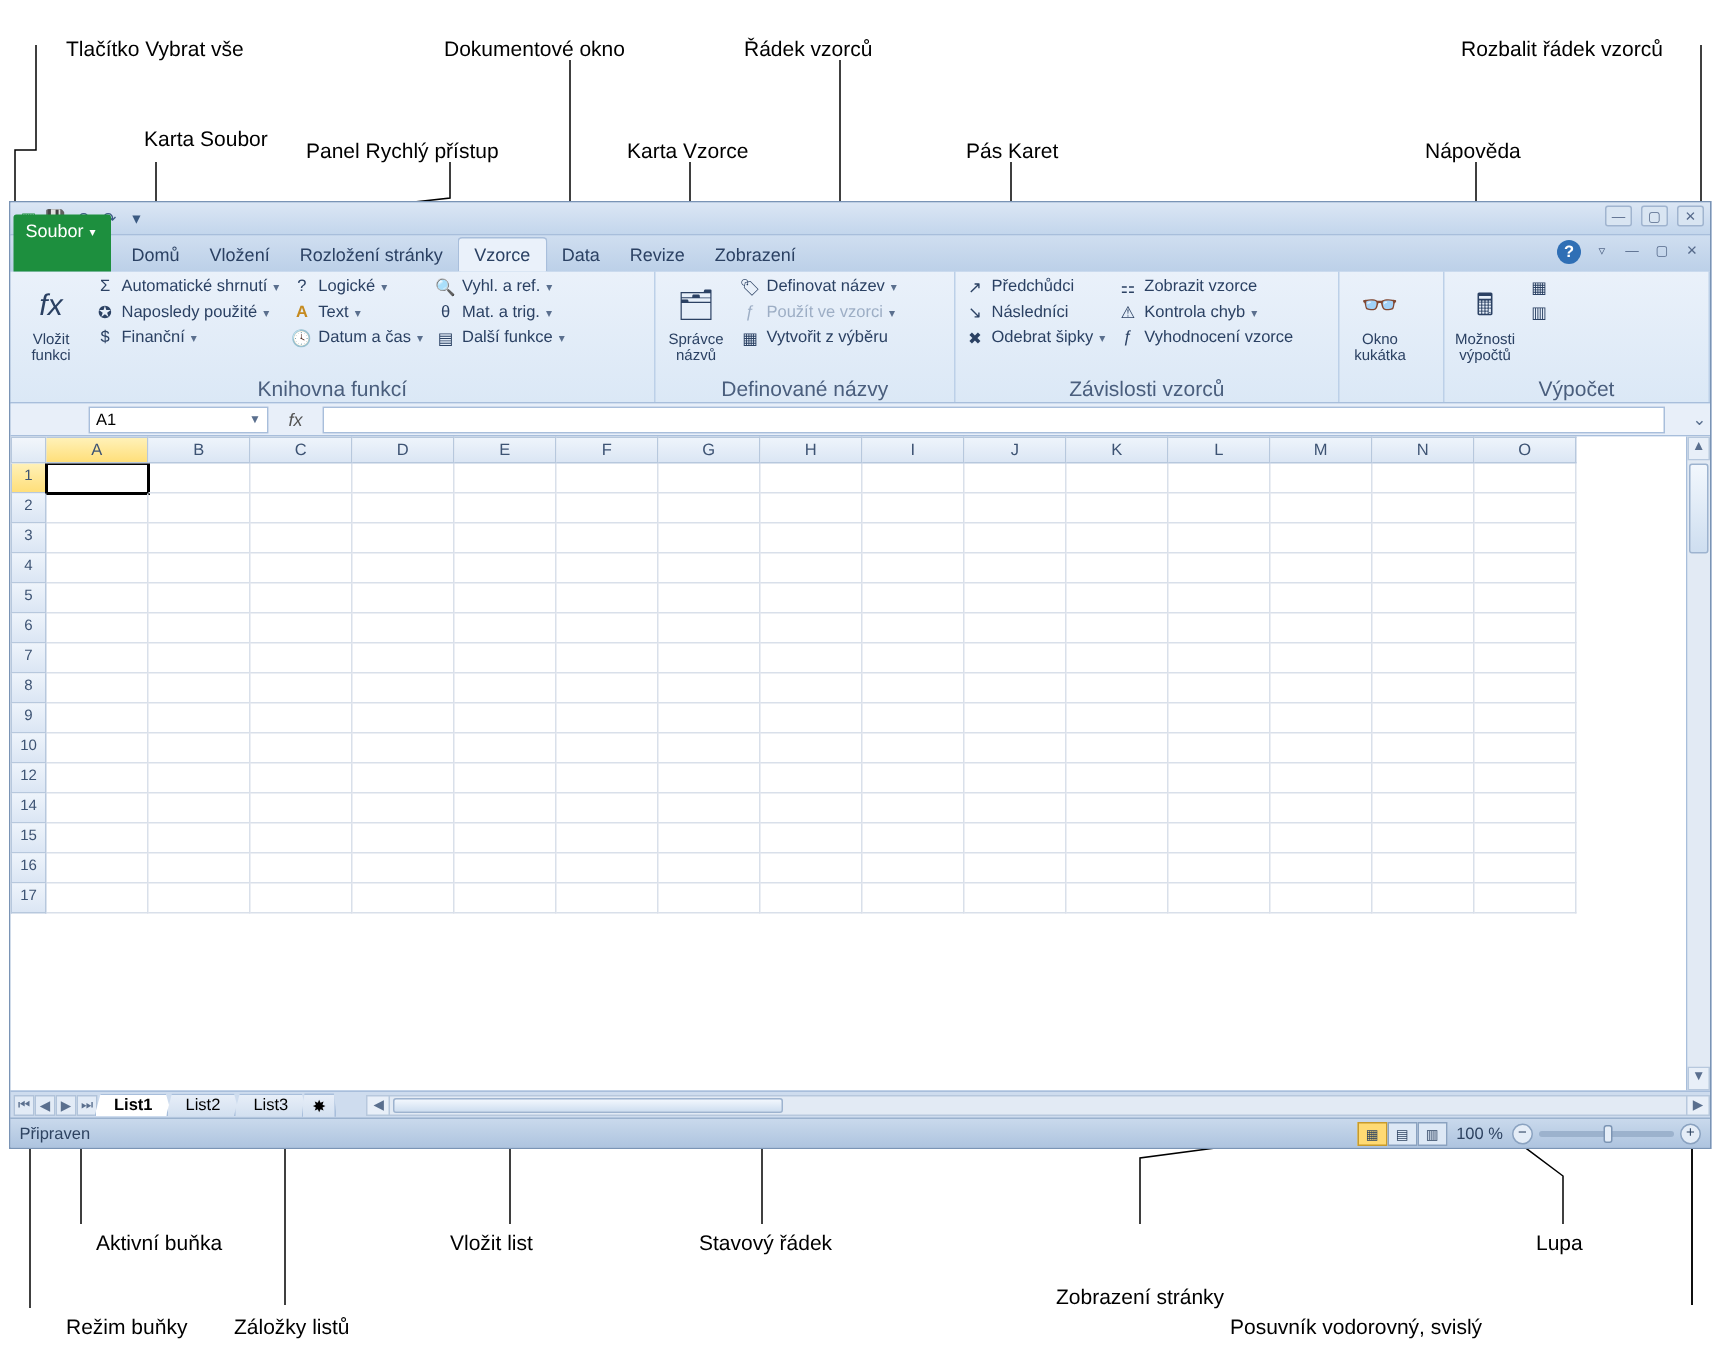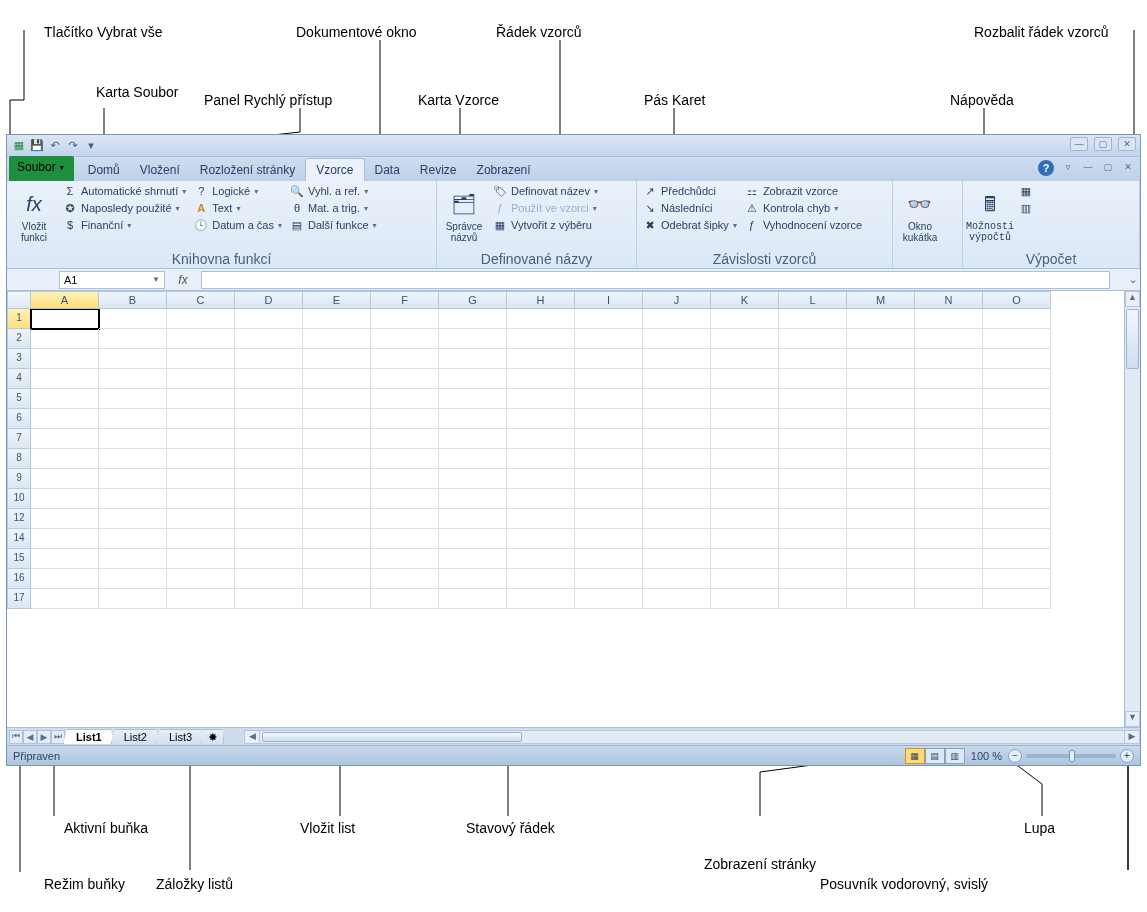--- a/index.html
+++ b/index.html
@@ -35,42 +35,42 @@
     position: relative;
     border-bottom: 1px solid #a8bedb;
   }
   .qat { display: flex; align-items: center; gap: 2px; padding: 0 4px; }
   .qat-icon { width: 16px; height: 16px; display: flex; align-items: center; justify-content: center; font-size: 11px; color: #3b5a82; }
   .title-txt { position: absolute; left: 0; right: 0; text-align: center; color: #444; font-size: 12px; pointer-events: none; }
   .win-btns { position: absolute; right: 4px; top: 2px; display: flex; gap: 6px; }
   .win-btn { width: 18px; height: 14px; background: #d9e5f2; border: 1px solid #a0b4cf; border-radius: 2px; display:flex;align-items:center;justify-content:center;font-size:9px;color:#55698a;}
   
   .tabstrip { height: 24px; background: linear-gradient(#cfdef0,#bcd0e8); display: flex; align-items: flex-end; padding-left: 2px; position: relative; }
-  .file-tab { background: #1d8f3e; color: #000000; padding: 4px 10px 7px 8px; font-size: 12px; border-radius: 2px 2px 0 0; margin-right: 4px; display:flex;align-items:center;gap:4px;}
+  .file-tab { background: #1d8f3e; color: #ffffff; padding: 4px 10px 20px 8px; font-size: 12px; border-radius: 2px 2px 0 0; margin-right: 4px; display:flex;align-items:center;gap:4px;}
   .file-tab::after { content:"▾"; font-size:8px;}
   .rbn-tab { padding: 4px 10px; font-size: 12px; color: #2b4163; cursor: default; }
   .rbn-tab.active { background: #eaf1fa; border: 1px solid #a8bedb; border-bottom: none; border-radius: 3px 3px 0 0; }
   .help-btn { position:absolute; right: 86px; top:3px; width:16px;height:16px;border-radius:50%;background:#2f6fb5;color:#fff;display:flex;align-items:center;justify-content:center;font-size:11px;font-weight:bold;}
   .mdi-btns { position:absolute; right:4px; top:3px; display:flex; gap:4px;}
   .mdi-btn{width:16px;height:14px;display:flex;align-items:center;justify-content:center;font-size:9px;color:#55698a;}
   
   .ribbon { height: 88px; background: linear-gradient(#eaf1fa,#dbe8f6); border-bottom: 1px solid #a8bedb; display: flex; }
   .rgroup { border-right: 1px solid #bcd0e8; display: flex; flex-direction: column; padding: 2px 4px 0 4px; }
   .rgroup-body { flex:1; display:flex; align-items:flex-start; gap:4px;}
   .rgroup-label { text-align:center; font-size:14px; color:#4a5e7d; padding:1px 0;}
   .big-btn { display:flex; flex-direction:column; align-items:center; justify-content:center; width:46px; height:66px; text-align:center; font-size:10px; color:#2b4163; line-height:1.1; gap:2px;}
   .big-btn .ico { width:30px;height:30px;display:flex;align-items:center;justify-content:center;font-size:20px;}
   .stack { display:flex; flex-direction:column; gap:1px; }
   .sbtn { display:flex; align-items:center; gap:4px; font-size:11px; color:#2b4163; padding:1px 2px; white-space:nowrap;}
   .sbtn .ic{width:14px;height:14px;display:flex;align-items:center;justify-content:center;font-size:11px;}
   .sbtn.dd::after{content:" ▾";font-size:8px;color:#5a6f8e;}
   .sbtn.dim{color:#9daec5;}
   
   .fbar-row { height: 22px; background: #e8eff9; display:flex; align-items:center; border-bottom:1px solid #a8bedb;}
-  .name-box { width: 106px; height:18px; margin-left:52px; background:#fff; border:1px solid #a8bedb; display:flex;align-items:center;justify-content:space-between;padding:0 4px;font-size:11px;}
+  .name-box { width: 120px; height:18px; margin-left:52px; background:#fff; border:1px solid #a8bedb; display:flex;align-items:center;justify-content:space-between;padding:0 4px;font-size:11px;}
   .fx-lbl { width: 36px; text-align:center; font-style:italic; color:#555; font-size:12px;}
   .fbar { flex:1; height:18px; background:#fff; border:1px solid #a8bedb; margin-right:16px;}
   .fbar-expand { width:14px; text-align:center; color:#5a6f8e;}
   
   .sheet-area { flex:1; display:flex; background:#fff; }
   .grid-wrap { flex:1; display:flex; flex-direction:column; }
   .col-hdrs { display:flex; height:18px; }
   .select-all { width:24px; background:linear-gradient(#f2f6fb,#dfe9f5); border:1px solid #b7c8dd;}
   .col-hdr { flex:0 0 68px; background:linear-gradient(#eef4fb,#dbe6f4); border:1px solid #b7c8dd; border-left:none; text-align:center; font-size:11px; color:#3d5373; line-height:16px;}
   .col-hdr.active{background:linear-gradient(#fff1b8,#ffdf7a);}
@@ -330,21 +330,21 @@
 kukátka</span>
         </div>
       </div>
       <div class="rgroup-label">&nbsp;</div>
     </div>
 
     <div class="rgroup" style="flex:1;">
       <div class="rgroup-body">
         <div class="big-btn">
           <span class="ico">🖩</span>
-          <span style="white-space:pre-line;font-family:Liberation Mono, monospace;">Možnosti
+          <span style="white-space:pre-line;">Možnosti
 výpočtů</span>
         </div>
         <div class="stack">
           <div class="sbtn">
               <span class="ic">▦</span>
             </div>
           <div class="sbtn">
               <span class="ic">▥</span>
             </div>
         </div>

